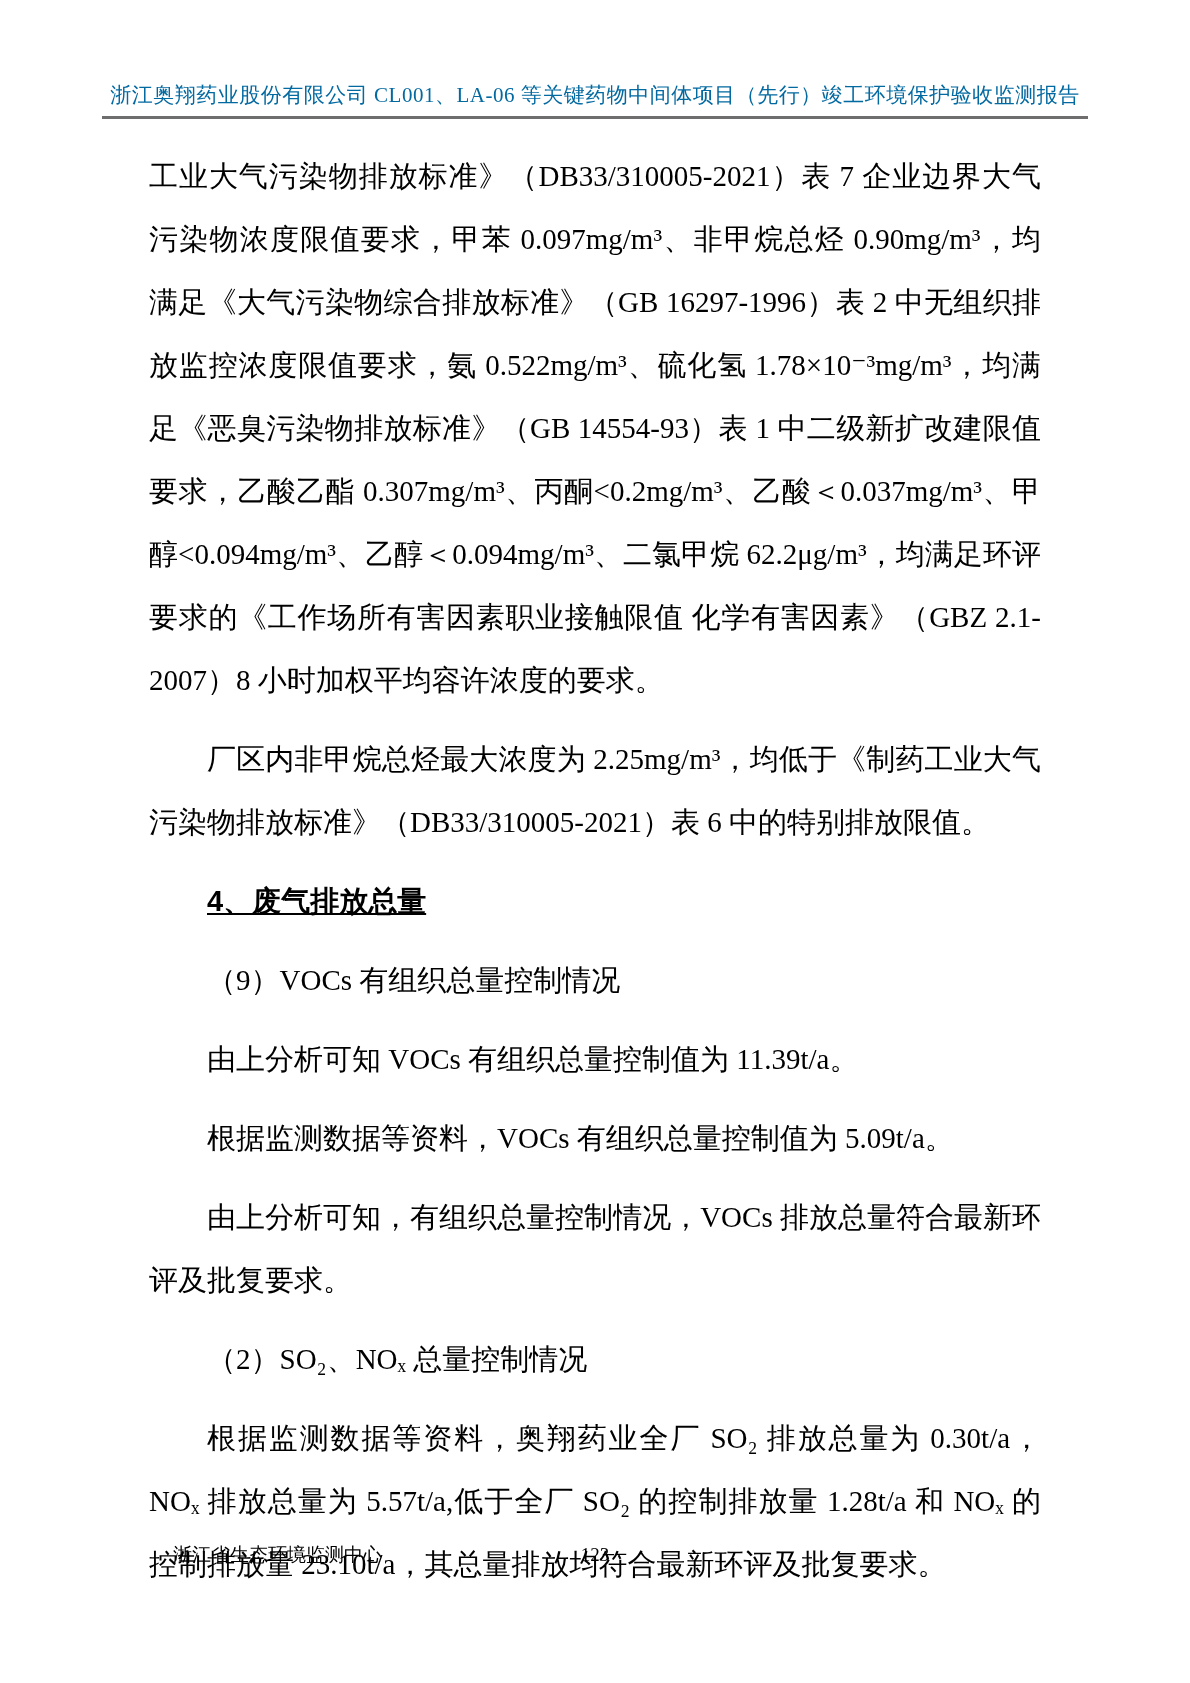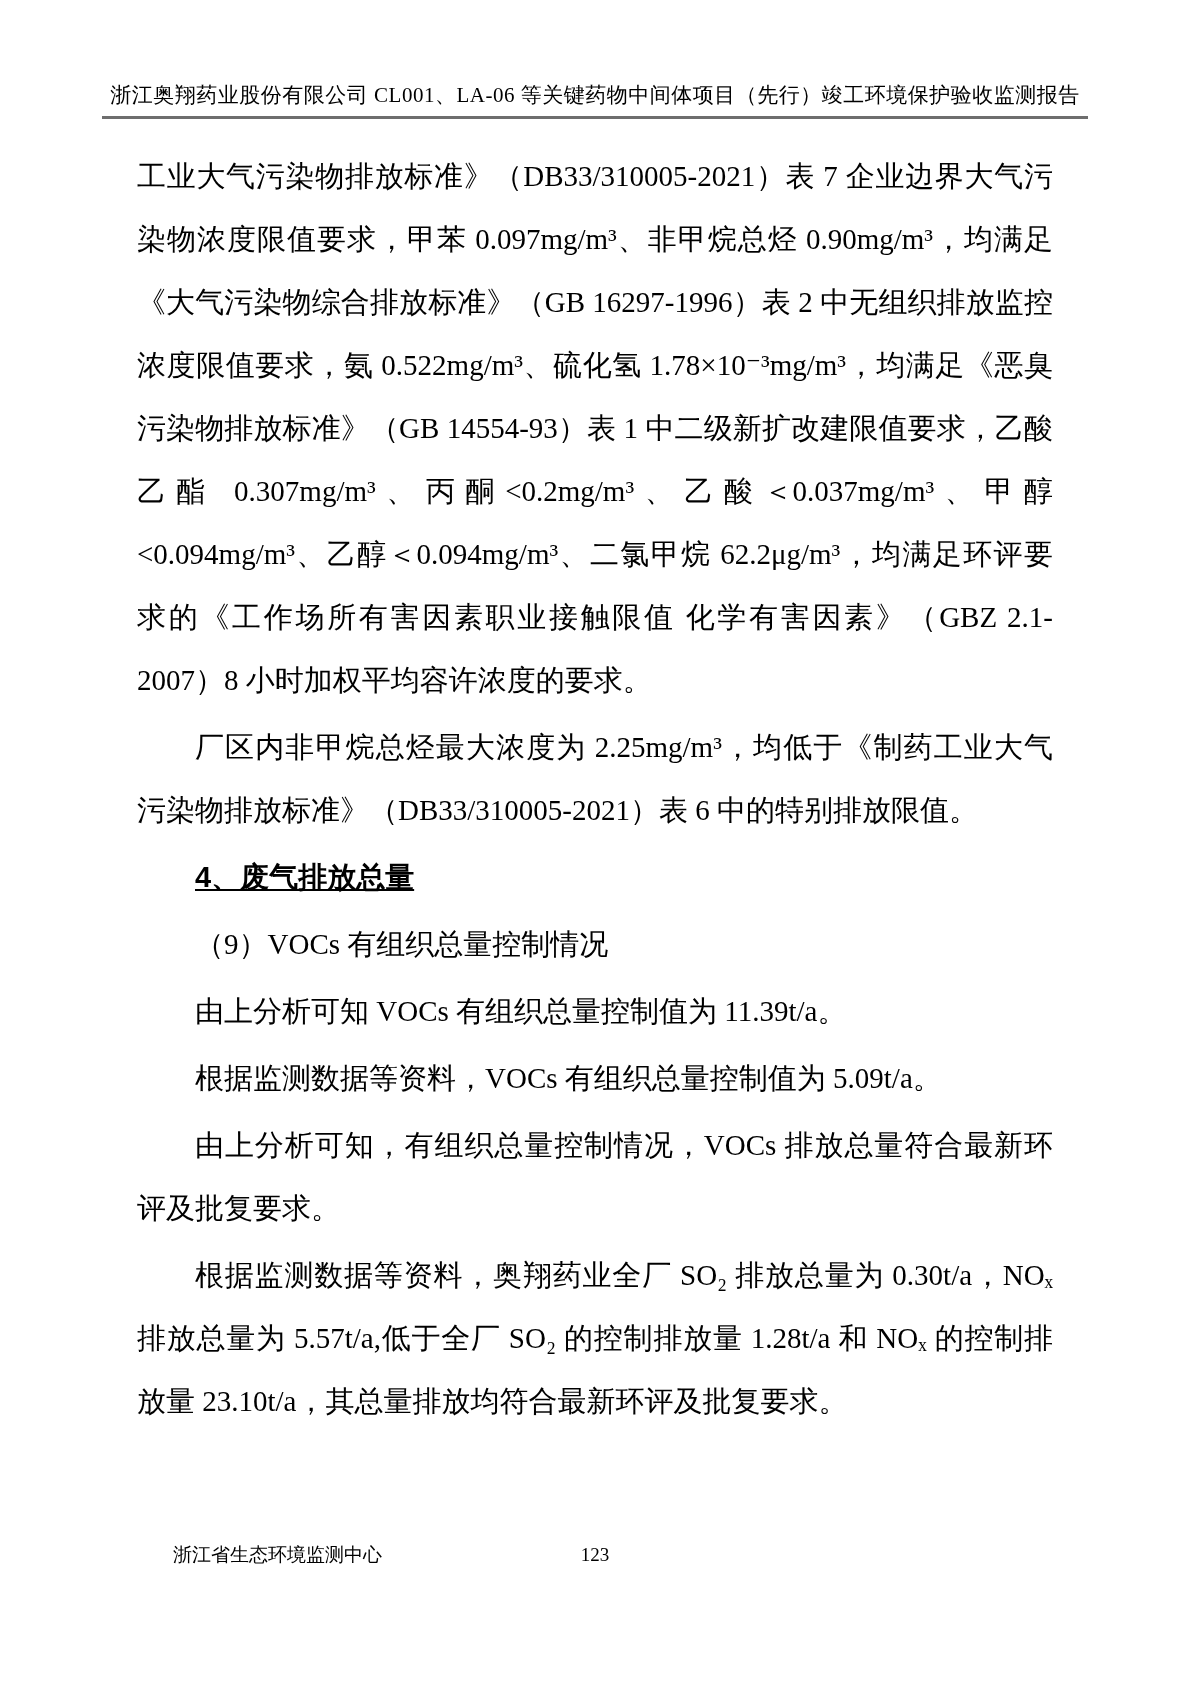--- a/index.html
+++ b/index.html
@@ -14,37 +14,37 @@
     background: #ffffff;
     color: #000000;
     font-family: "Liberation Serif", "DejaVu Serif", serif;
     overflow: hidden;
   }
   .header {
     margin: 0 102px;
     padding-top: 82px;
   }
   .header-title {
-    color: #000000;
+    color: #0369a1;
     font-size: 21px;
     line-height: 26px;
     text-align: center;
     letter-spacing: 0.5px;
     white-space: nowrap;
   }
   .header-rule {
     margin-top: 8px;
     height: 3px;
     background: #6e6e6e;
   }
   .content {
     margin: 26px 133px 0 133px;
   }
   .para {
-    margin: 4px;
+    margin: 16px;
     font-size: 29px;
     line-height: 63px;
     text-align: justify;
     text-justify: inter-ideograph;
   }
   .indent {
     text-indent: 2em;
   }
   .heading {
     font-family: "Liberation Sans", "DejaVu Sans", sans-serif;
@@ -82,20 +82,21 @@
   </div>
 
   <div class="content">
     <p class="para">工业大气污染物排放标准》（DB33/310005-2021）表 7 企业边界大气污染物浓度限值要求，甲苯 0.097mg/m³、非甲烷总烃 0.90mg/m³，均满足《大气污染物综合排放标准》（GB 16297-1996）表 2 中无组织排放监控浓度限值要求，氨 0.522mg/m³、硫化氢 1.78×10⁻³mg/m³，均满足《恶臭污染物排放标准》（GB 14554-93）表 1 中二级新扩改建限值要求，乙酸乙酯 0.307mg/m³、丙酮&lt;0.2mg/m³、乙酸＜0.037mg/m³、甲醇&lt;0.094mg/m³、乙醇＜0.094mg/m³、二氯甲烷 62.2μg/m³，均满足环评要求的《工作场所有害因素职业接触限值 化学有害因素》（GBZ 2.1-2007）8 小时加权平均容许浓度的要求。</p>
     <p class="para indent">厂区内非甲烷总烃最大浓度为 2.25mg/m³，均低于《制药工业大气污染物排放标准》（DB33/310005-2021）表 6 中的特别排放限值。</p>
     <p class="para indent heading">4、废气排放总量</p>
     <p class="para indent">（9）VOCs 有组织总量控制情况</p>
     <p class="para indent">由上分析可知 VOCs 有组织总量控制值为 11.39t/a。</p>
     <p class="para indent">根据监测数据等资料，VOCs 有组织总量控制值为 5.09t/a。</p>
     <p class="para indent">由上分析可知，有组织总量控制情况，VOCs 排放总量符合最新环评及批复要求。</p>
+    <p class="para indent">（2）SO₂、NOₓ 总量控制情况</p>
     <p class="para indent">根据监测数据等资料，奥翔药业全厂 SO₂ 排放总量为 0.30t/a，NOₓ 排放总量为 5.57t/a,低于全厂 SO₂ 的控制排放量 1.28t/a 和 NOₓ 的控制排放量 23.10t/a，其总量排放均符合最新环评及批复要求。</p>
   </div>
 
   <div class="footer">
     <span class="footer-org">浙江省生态环境监测中心</span>
     <span class="footer-page">123</span>
   </div>
 
 </div>
 

